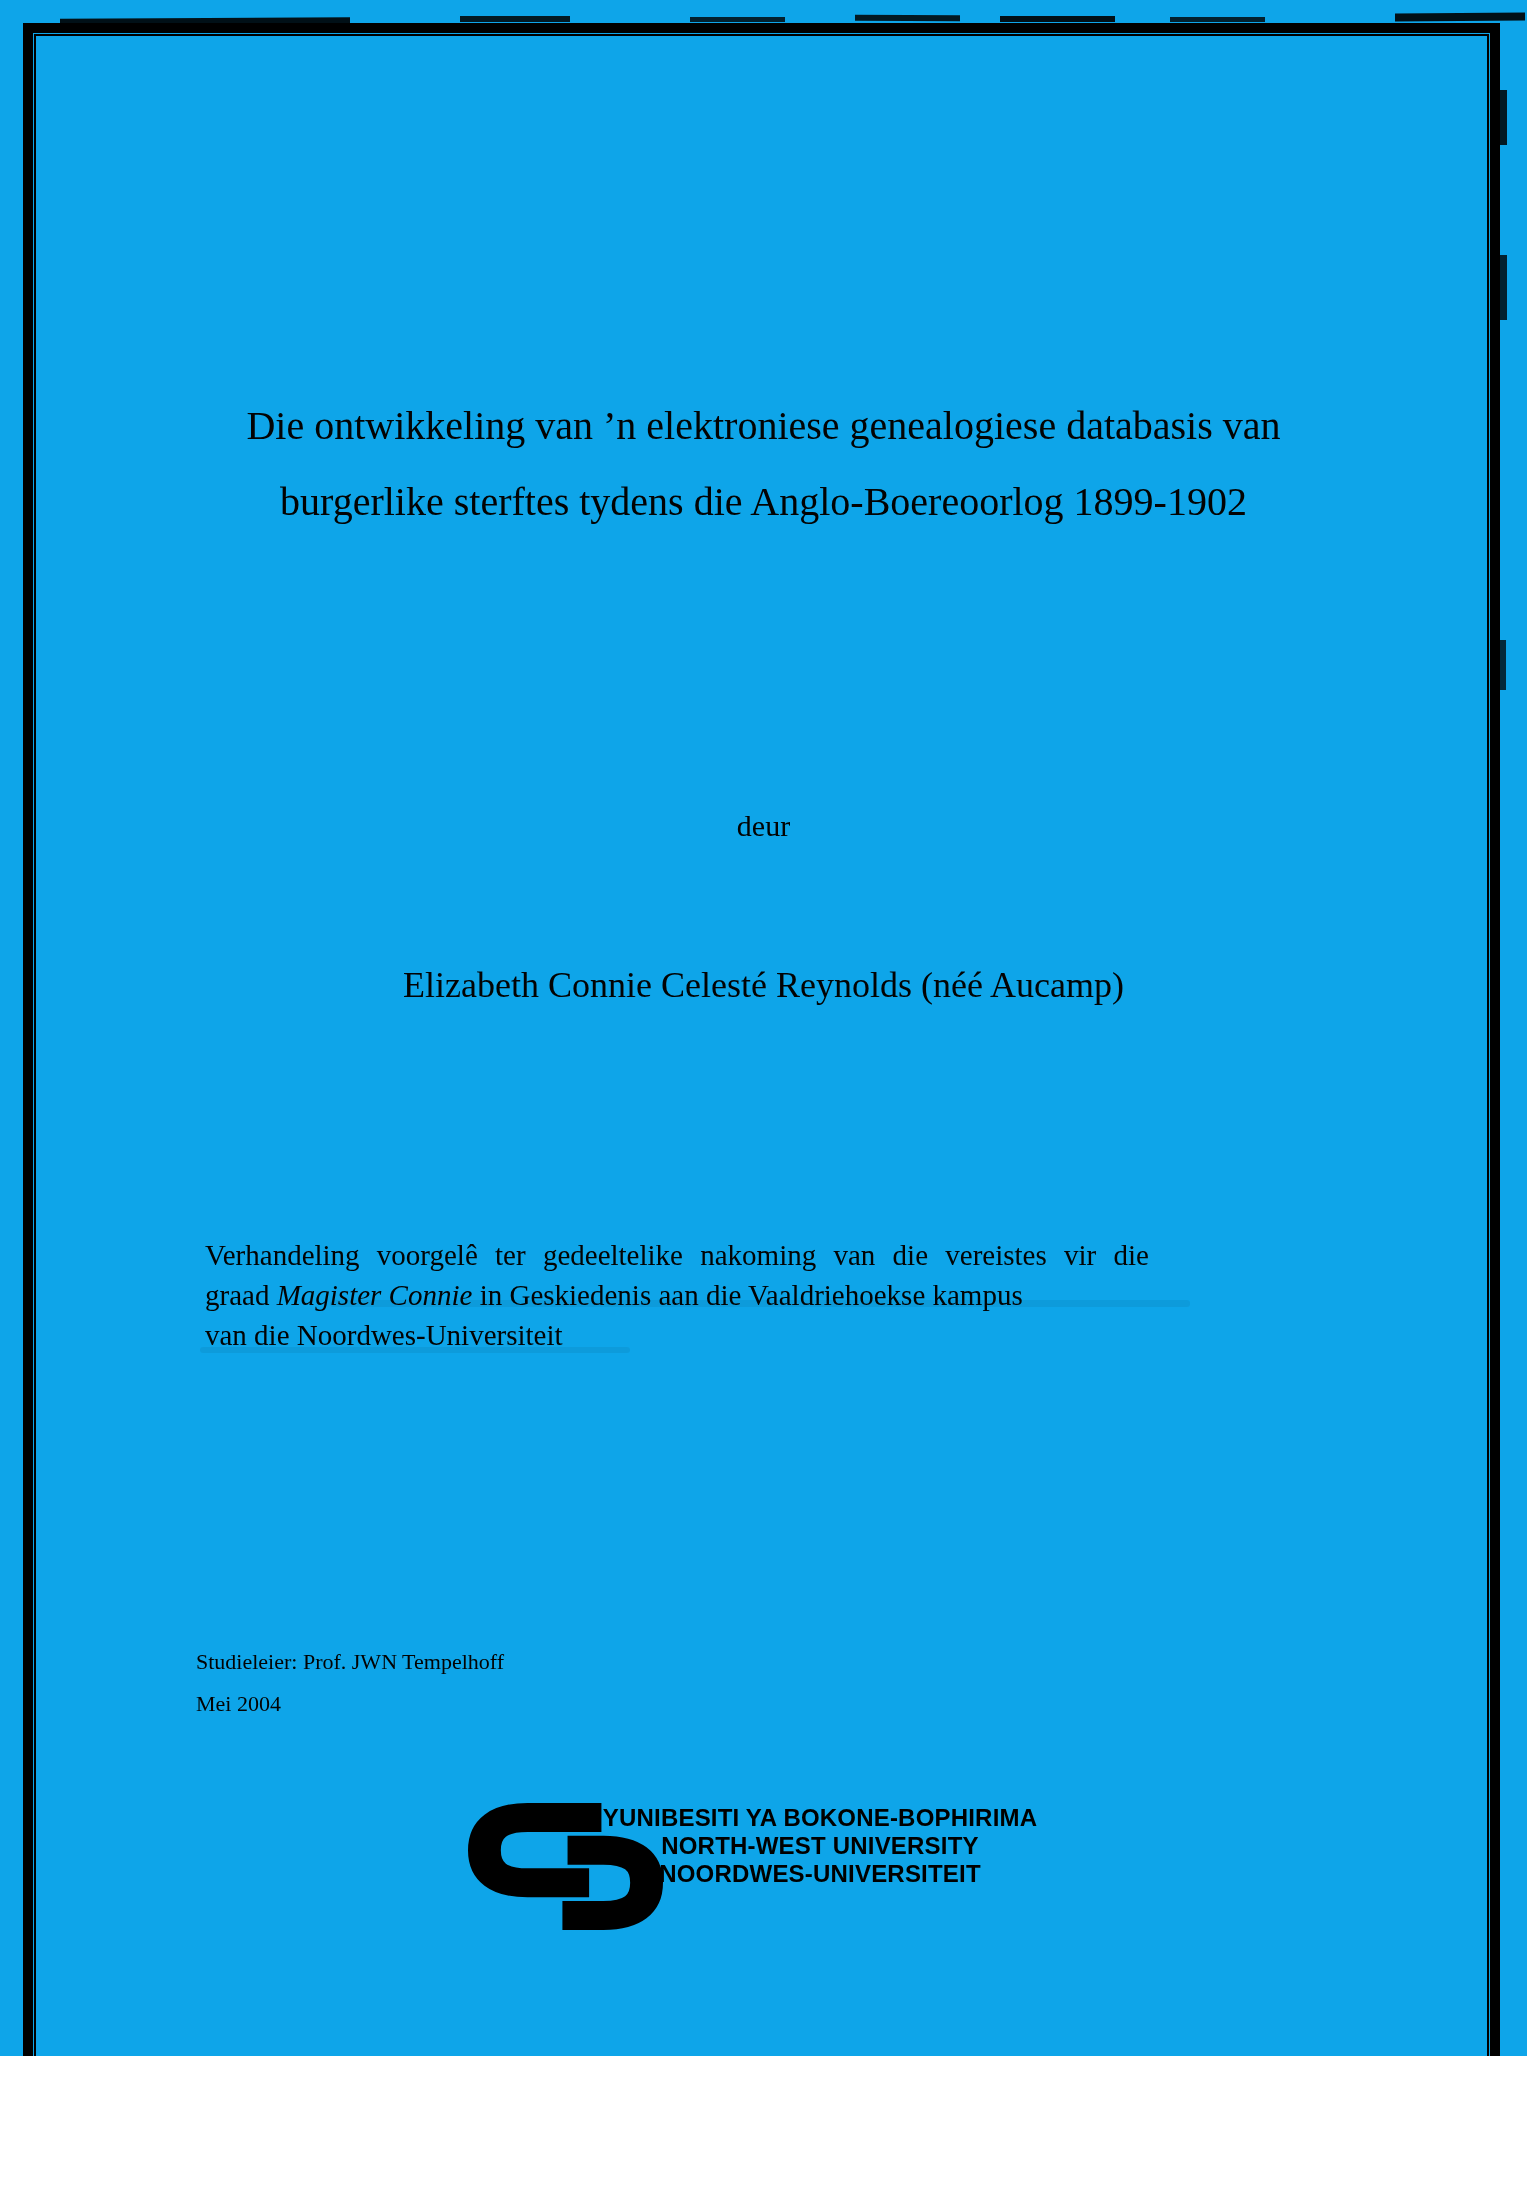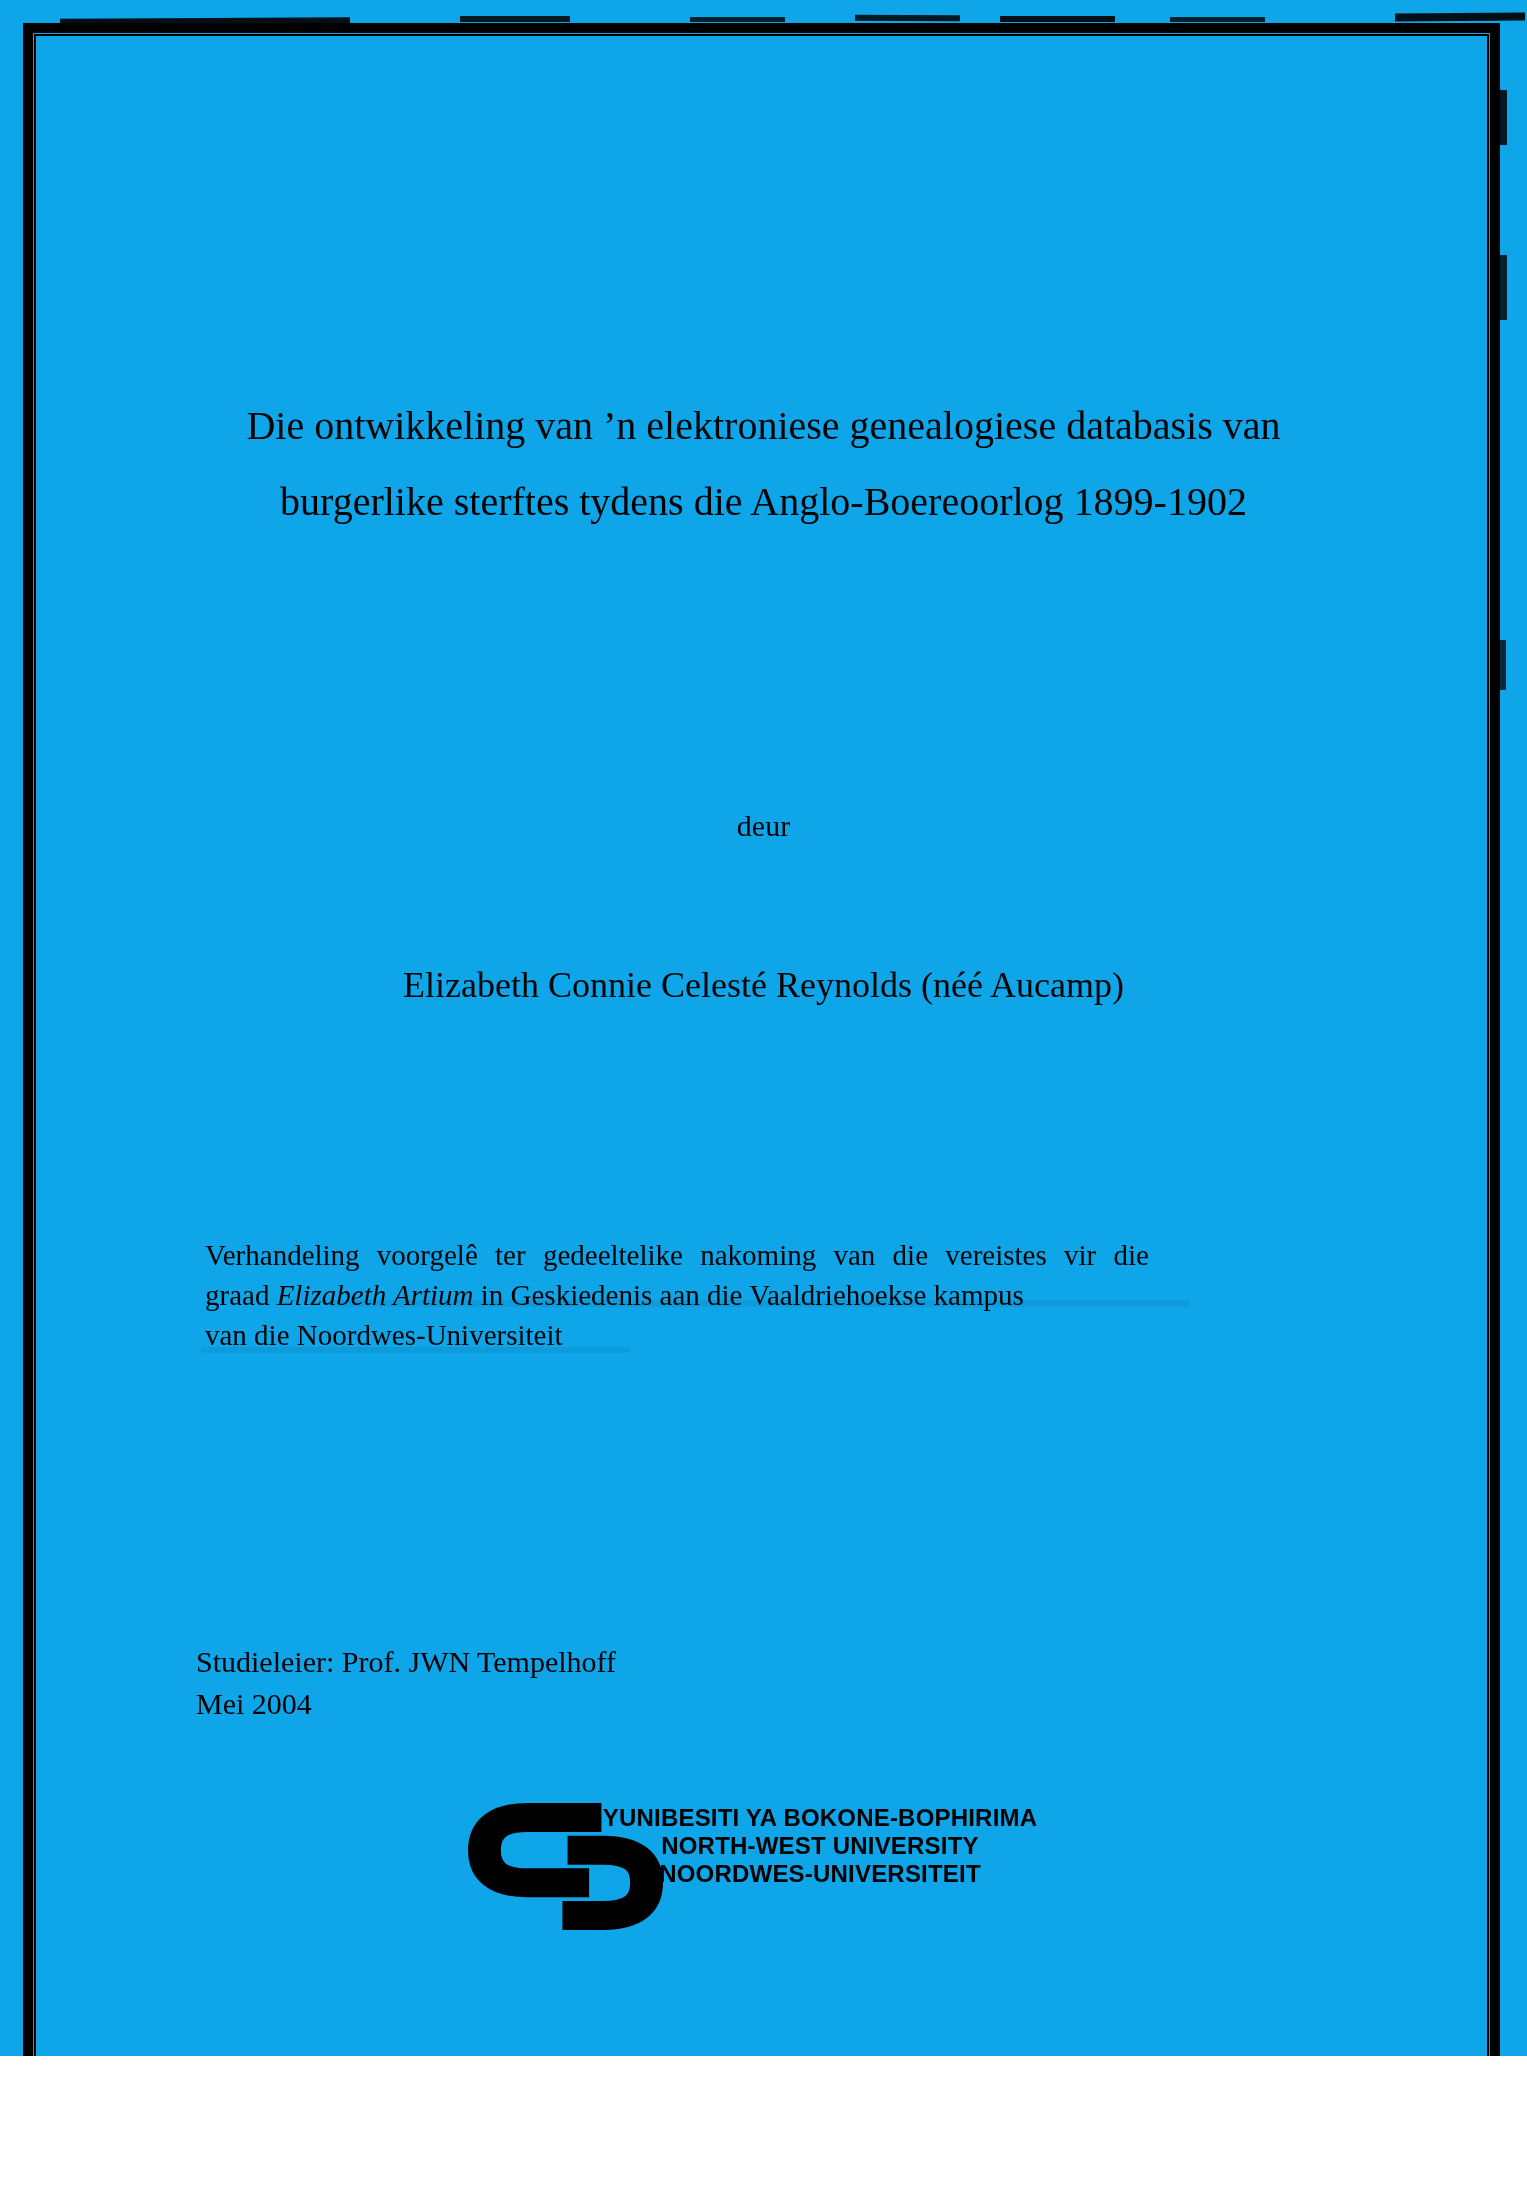--- a/index.html
+++ b/index.html
@@ -68,21 +68,21 @@
     line-height: 40px;
     text-align: left;
   }
   .note .line { white-space: nowrap; }
   .note .justified { word-spacing: 10px; }
   .note em { font-style: italic; }
 
   .supervisor-block {
     position: absolute;
     left: 196px; top: 1641px;
-    font-size: 30px;
+    font-size: 22px;
     line-height: 42px;
   }
 
   .logo {
     position: absolute;
     left: 462px; top: 1800px;
     width: 600px; height: 170px;
   }
   .logo svg { position: absolute; left: 6px; top: 3px; }
   .logo-text {
@@ -125,21 +125,21 @@
     <div>Die ontwikkeling van ’n elektroniese genealogiese databasis van</div>
     <div>burgerlike sterftes tydens die Anglo-Boereoorlog 1899-1902</div>
   </div>
 
   <div class="centered byline">deur</div>
 
   <div class="centered author">Elizabeth Connie Celesté Reynolds (néé Aucamp)</div>
 
   <p class="note"><span class="line justified">Verhandeling voorgelê ter gedeeltelike nakoming van die vereistes vir die</span><br>
     <span class="line"><span>graad</span>
-    <em>Elizabeth Artium</em>
+    <em>Magister Connie</em>
     <span>in Geskiedenis aan die Vaaldriehoekse kampus</span></span><br>
     <span class="line">van die Noordwes-Universiteit</span>
   </p>
 
   <div class="supervisor-block">
     <div>Studieleier: Prof. JWN Tempelhoff</div>
     <div>Mei 2004</div>
   </div>
 
   <div class="logo">

